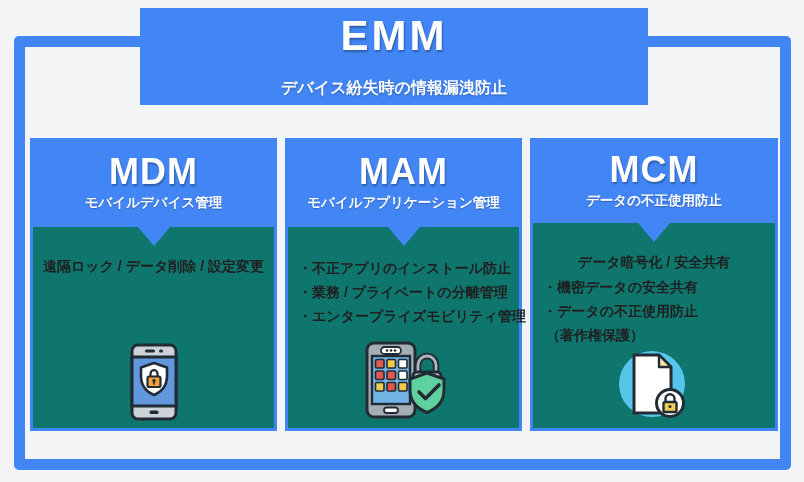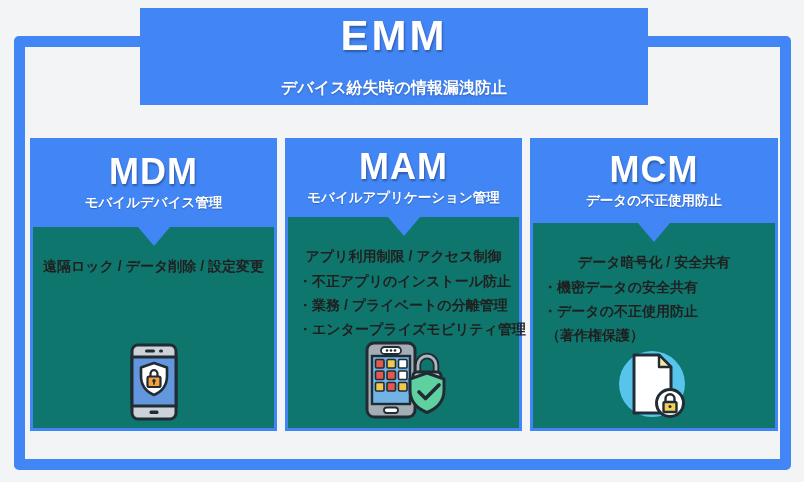--- a/index.html
+++ b/index.html
@@ -100,21 +100,20 @@
       </div>
     </div>
   </div>
 
   <div class="column" id="col-mam">
     <div class="col-header">
       <div class="col-title">MAM</div>
       <div class="col-subtitle">モバイルアプリケーション管理</div>
     </div>
     <div class="col-body">
-      <div class="headline">アプリ利用制限 / アクセス制御</div>
       <ul class="bullets">
         <li>・不正アプリのインストール防止</li>
         <li>・業務 / プライベートの分離管理</li>
         <li>・エンタープライズモビリティ管理</li>
       </ul>
       <div class="icon-wrap">
         <svg width="86" height="80" viewBox="0 0 86 80">
           <rect x="6" y="2" width="48" height="74" rx="7" fill="#a4acb4" stroke="#212b33" stroke-width="3"></rect>
           <rect x="20" y="6" width="20" height="7" rx="3.5" fill="#ffffff" stroke="#212b33" stroke-width="1.8"></rect>
           <circle cx="26" cy="9.5" r="1.3" fill="#212b33"></circle>

